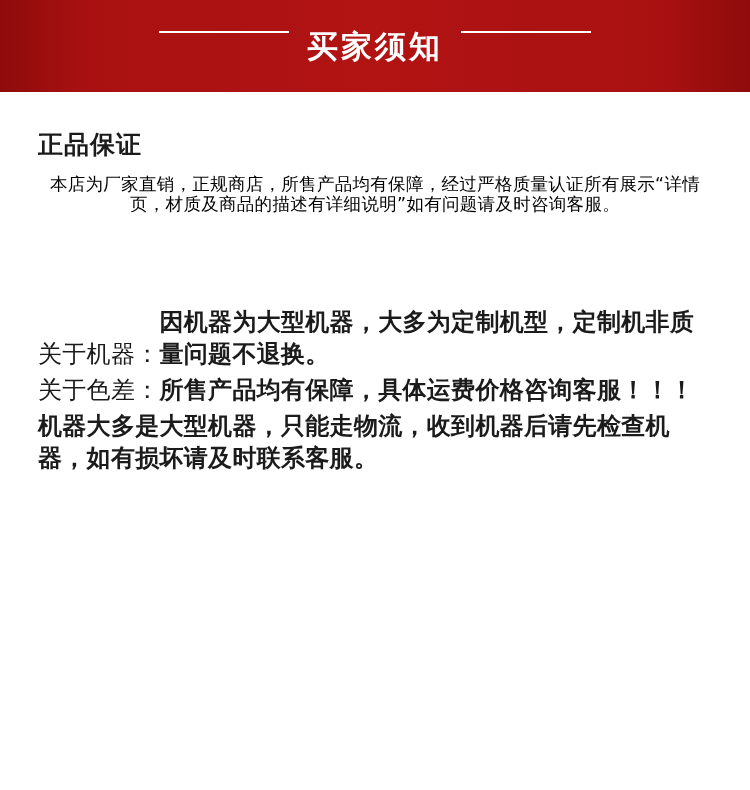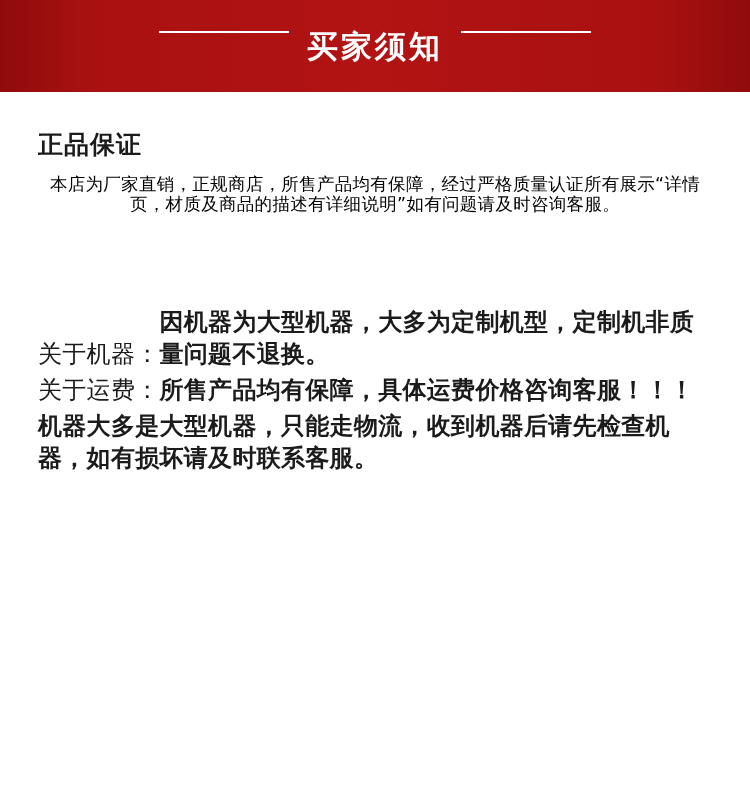--- a/index.html
+++ b/index.html
@@ -128,21 +128,21 @@
     </div>
 
     <div class="gap-2"></div>
 
     <div class="notes">
       <div class="note-row">
         <span class="note-label">关于机器：</span>
         <span class="note-text">因机器为大型机器，大多为定制机型，定制机非质量问题不退换。</span>
       </div>
       <div class="note-row">
-        <span class="note-label">关于运费：</span>
+        <span class="note-label">关于色差：</span>
         <span class="note-text">所售产品均有保障，具体运费价格咨询客服！！！</span>
       </div>
       <div class="note-row">
         <span class="note-text">机器大多是大型机器，只能走物流，收到机器后请先检查机器，如有损坏请及时联系客服。</span>
       </div>
     </div>
 
   </div>
 </div>
 

